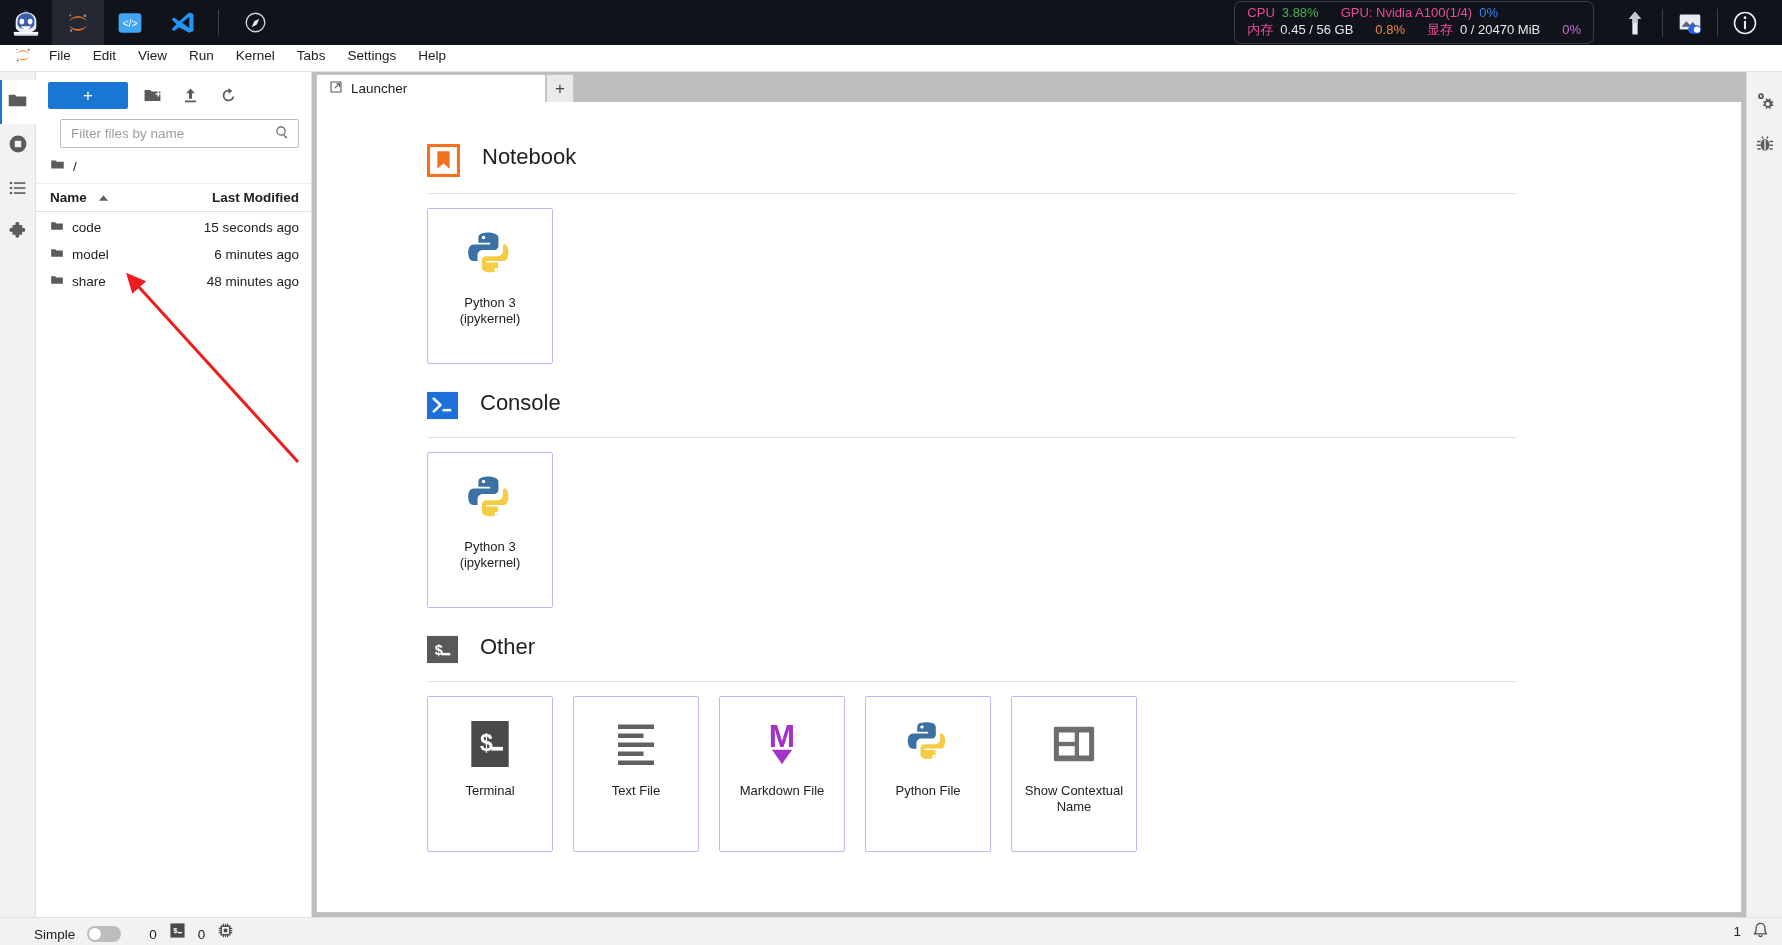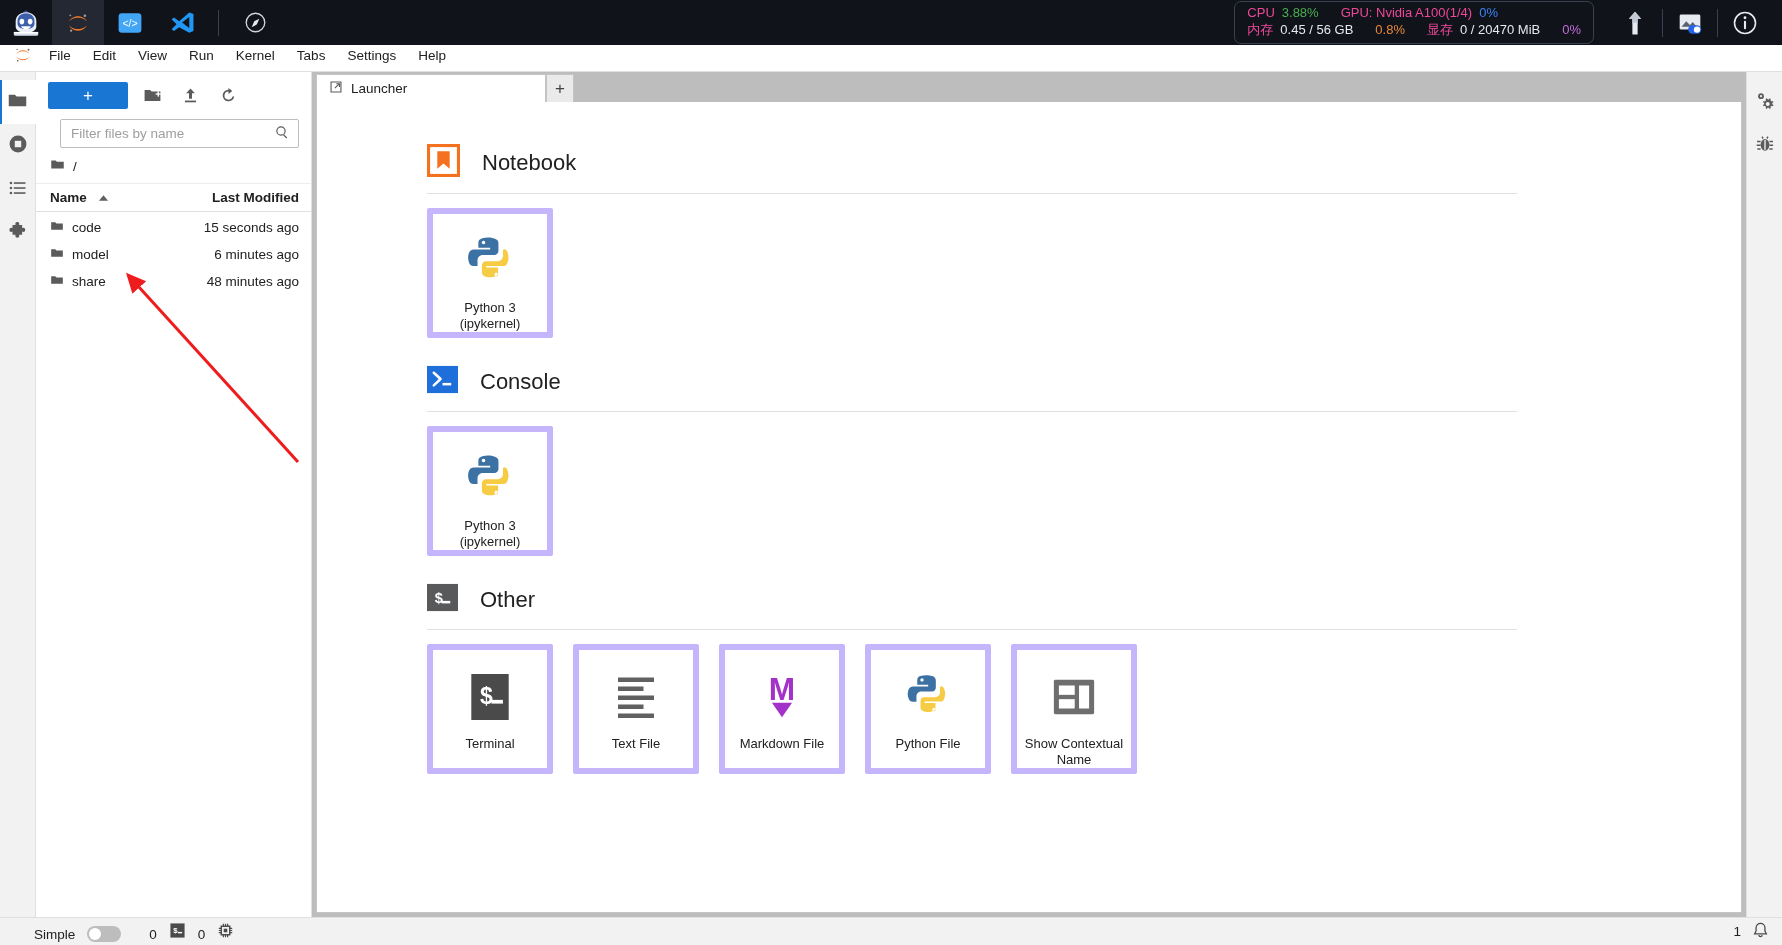--- a/index.html
+++ b/index.html
@@ -123,26 +123,26 @@
   .tab-add {
     width: 28px; height: 28px; background: #eaeaea; border: 1px solid #c4c4c4; border-bottom: none;
     display: flex; align-items: center; justify-content: center; font-size: 17px; color: #424242;
     cursor: pointer;
   }
   .launcher {
     flex: 1; background: #fff; margin: 0 4px 4px 4px; overflow: hidden;
     border: 1px solid #c4c4c4; border-top: none;
     padding: 42px 0 0 110px;
   }
-  .sect-head { display: flex; align-items: center; gap: 22px; margin-bottom: 12px; }
+  .sect-head { display: flex; gap: 22px; margin-bottom: 12px; }
   .sect-title { font-size: 22px; color: #212121; font-weight: normal; }
   .sect-rule { border-bottom: 1px solid #e0e0e0; width: 1090px; margin-bottom: 14px; }
   .card-row { display: flex; gap: 20px; margin-bottom: 26px; }
   .lcard {
-    width: 126px; height: 130px; border: 6px solid #c4b5fd; border-radius: 2px; background: #fff;
+    width: 126px; height: 156px; border: 1px solid #c4b5fd; border-radius: 2px; background: #fff;
     display: flex; flex-direction: column; align-items: center; justify-content: flex-start;
     padding-top: 18px; cursor: pointer;
   }
   .lcard .icon { height: 58px; display: flex; align-items: center; justify-content: center; }
   .lcard .lbl {
     font-size: 13px; color: #212121; text-align: center; line-height: 1.24; margin-top: 10px;
     padding: 0 6px;
   }
 
   

